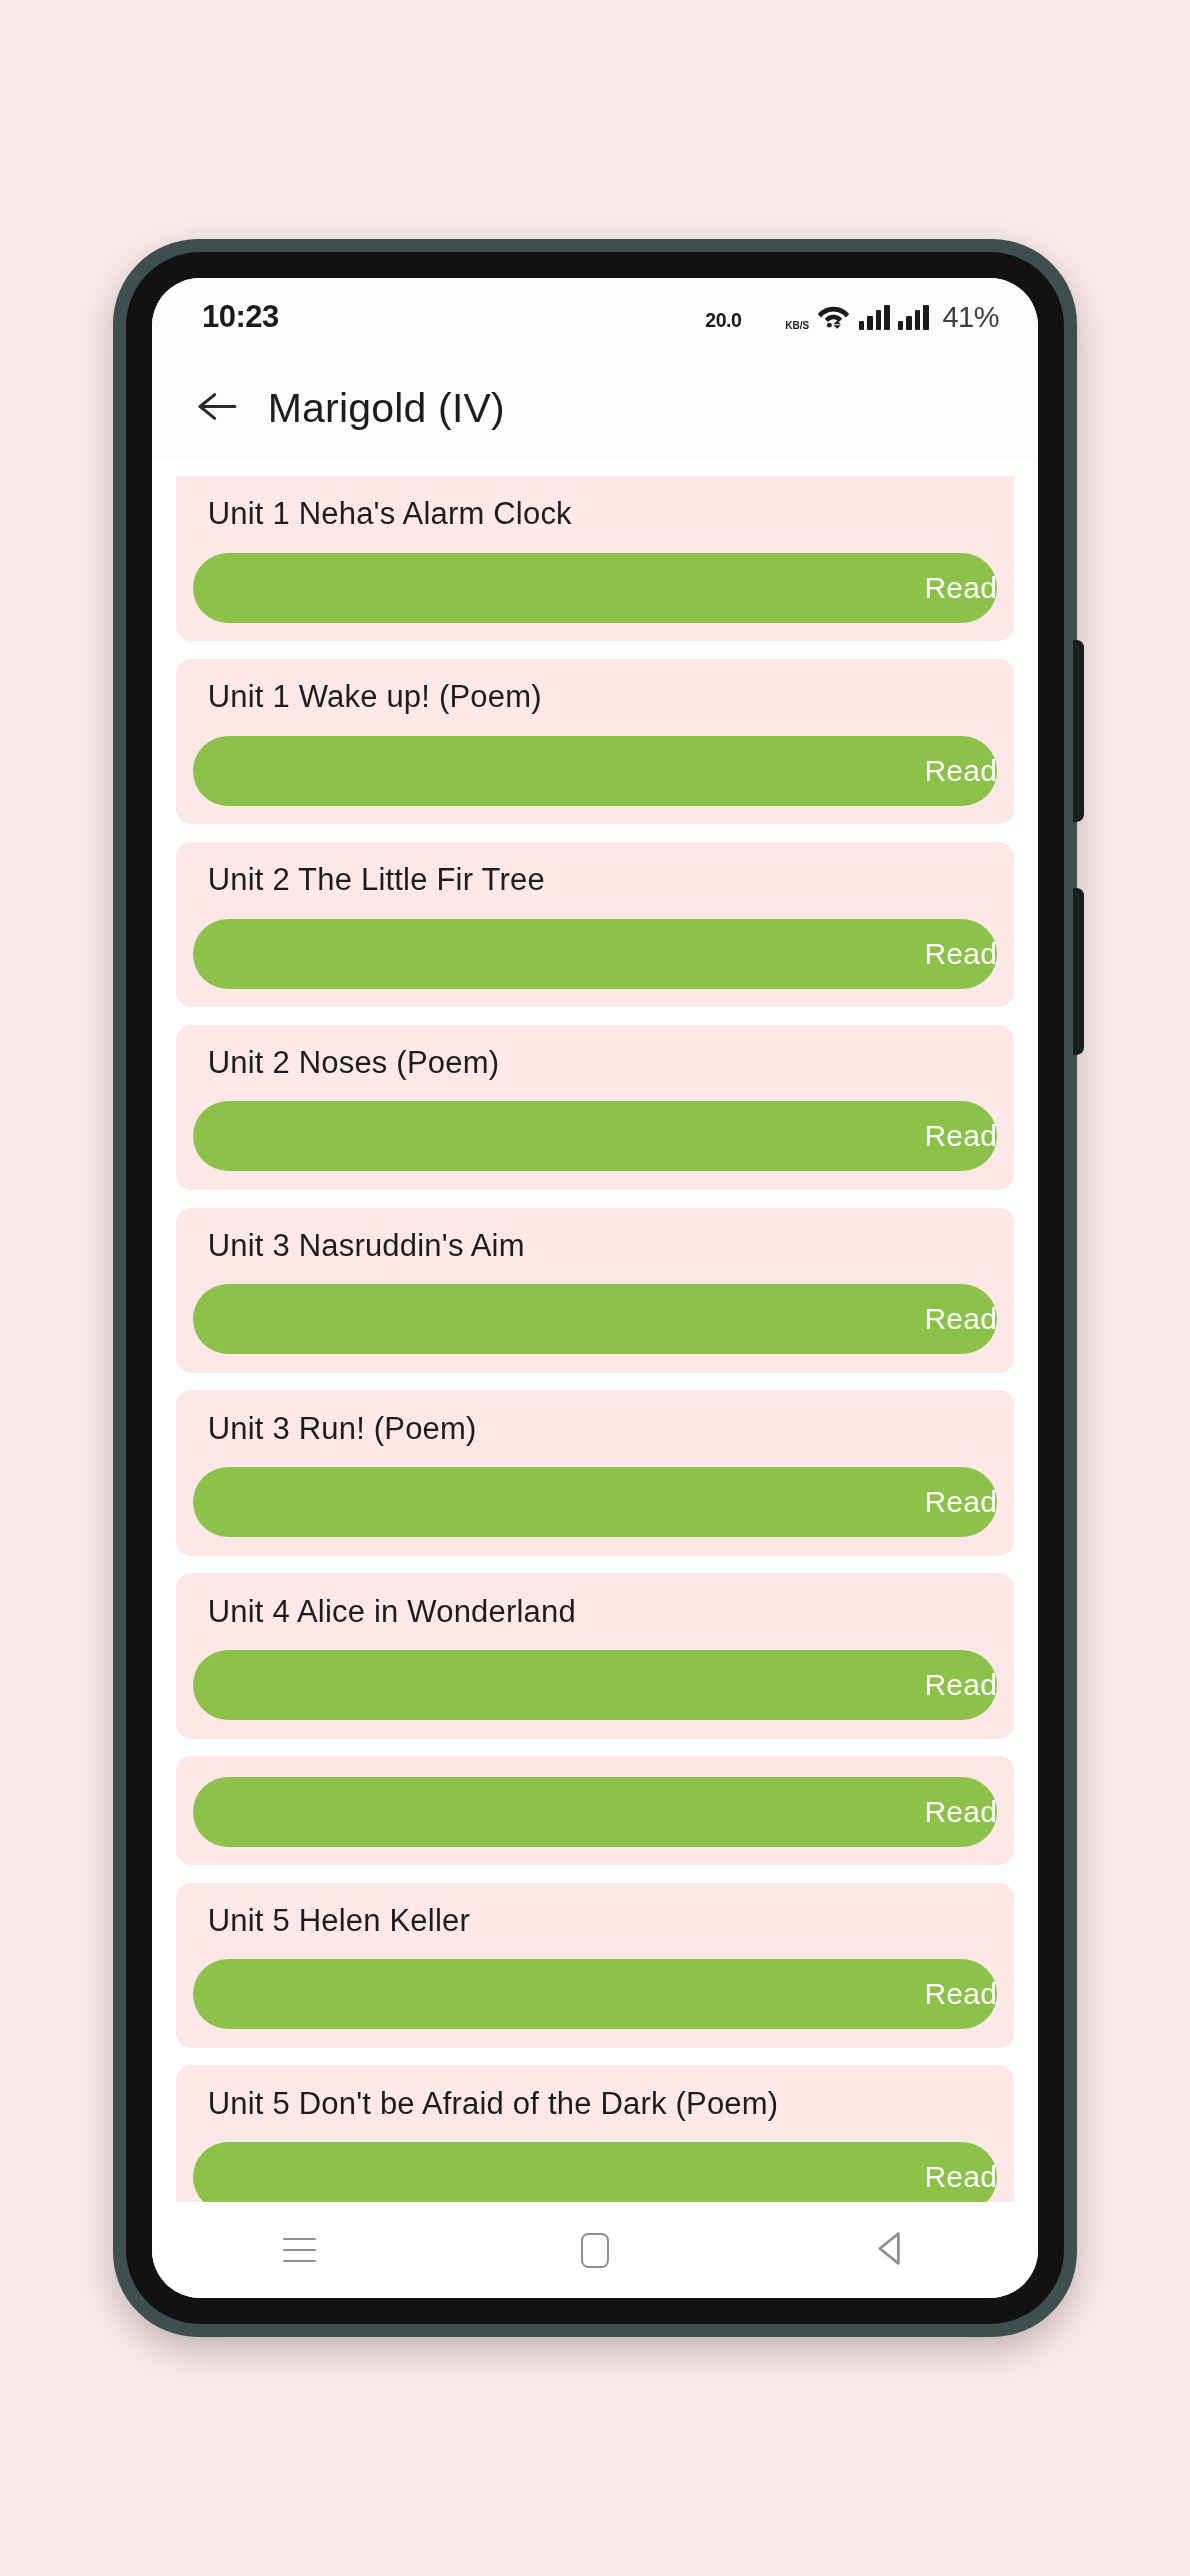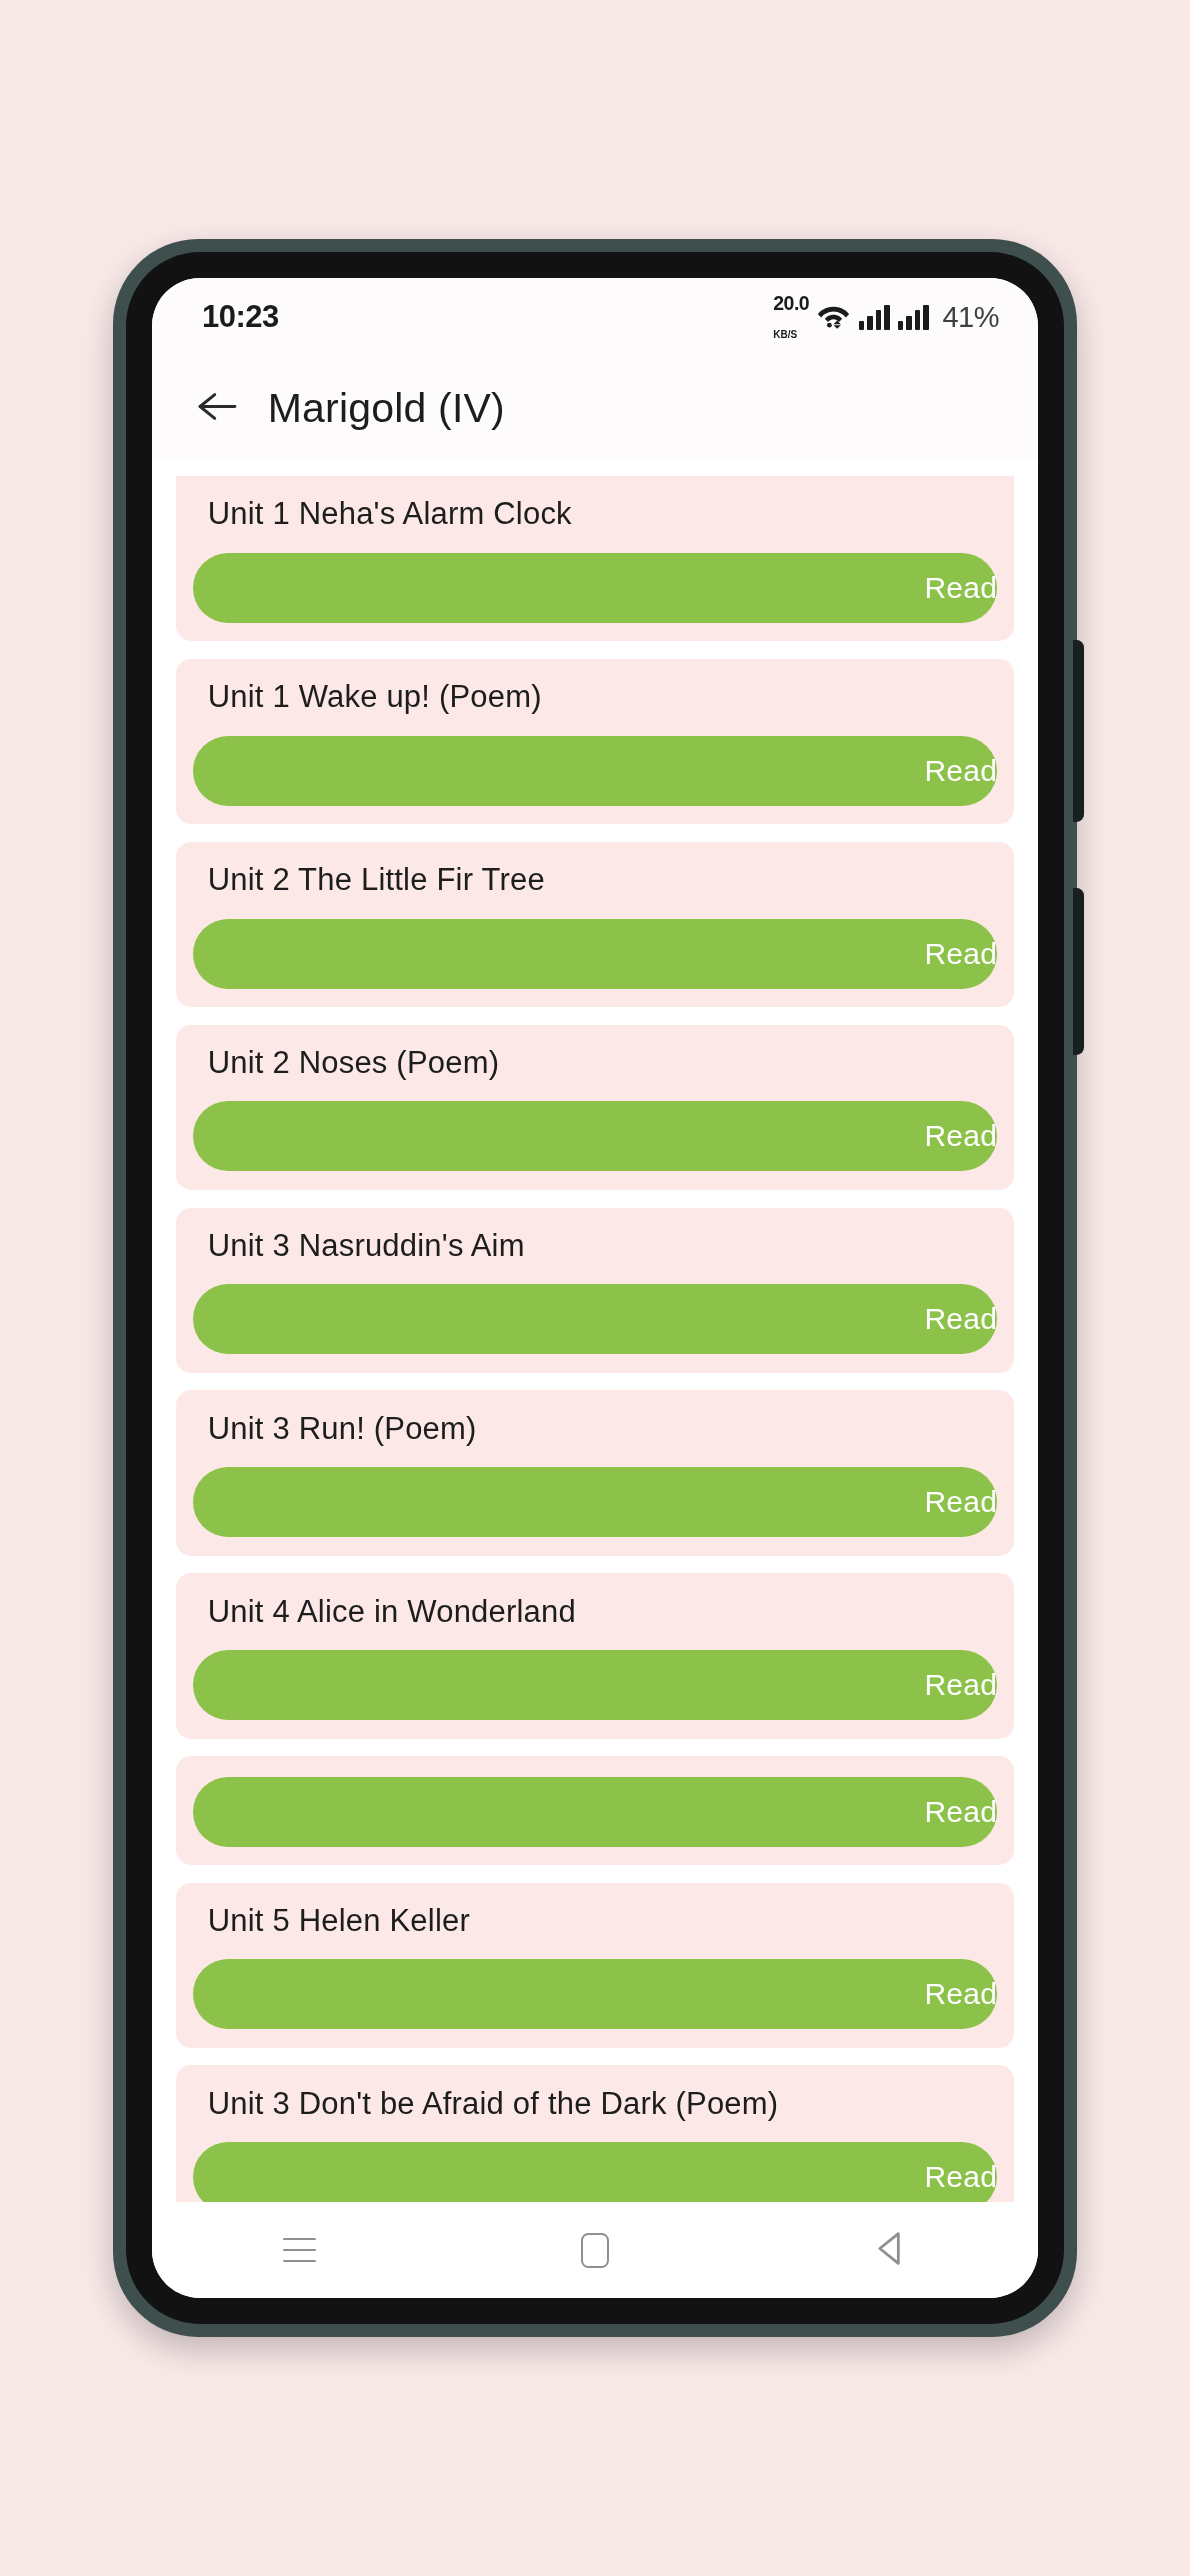--- a/index.html
+++ b/index.html
@@ -86,24 +86,25 @@
   }
 
   .status-right {
     display: flex;
     align-items: center;
     gap: 8.3px;
   }
 
   .net-speed {
     display: flex;
-    flex-direction: column;
-    align-items: flex-start;
+    flex-direction: row;
+    align-items: flex-end;
     line-height: 1;
     color: #1b1b1b;
+    gap: 44px;
   }
   .net-speed .val { font-size: 19.5px; font-weight: 700; letter-spacing: -0.5px; }
   .net-speed .unit { font-size: 10px; font-weight: 700; margin-top: 17px; }
 
   .icon-wifi { display: block; }
   .sig-group { display: flex; align-items: flex-end; gap: 2.8px; height: 25px; }
   .sig-group i {
     display: block;
     width: 5.6px;
     background: #1b1b1b;
@@ -329,21 +330,21 @@
       <div class="lesson-card">
         <button class="read-button">Read</button>
       </div>
 
       <div class="lesson-card">
         <div class="lesson-title">Unit 5  Helen Keller</div>
         <button class="read-button">Read</button>
       </div>
 
       <div class="lesson-card">
-        <div class="lesson-title">Unit 3  Don't be Afraid of the Dark (Poem)</div>
+        <div class="lesson-title">Unit 5  Don't be Afraid of the Dark (Poem)</div>
         <button class="read-button">Read</button>
       </div>
 
     </div>
 
     <div class="nav-bar">
       <div class="nav-btn">
         <span class="hamburger">
           <span></span>
             <span></span>

